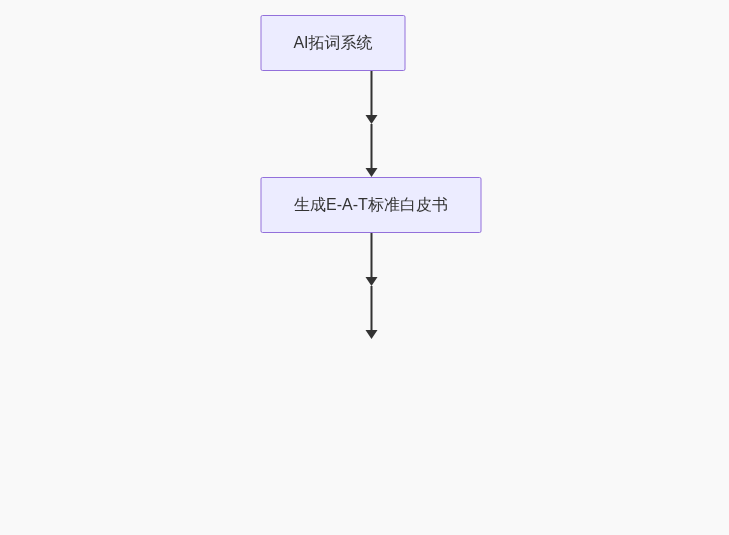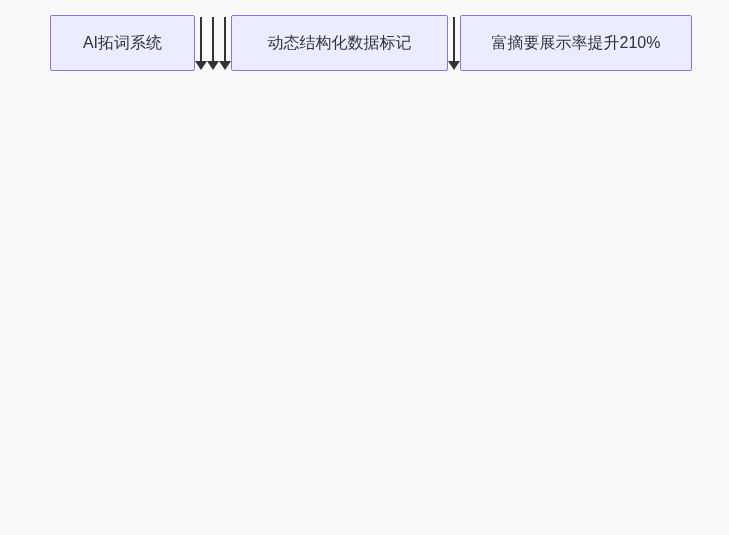--- a/index.html
+++ b/index.html
@@ -21,22 +21,21 @@
     position: relative;
     width: 729px;
     height: 535px;
   }
   .flow {
     position: absolute;
     left: 371px;
     top: 15px;
     transform: translateX(-50%);
     display: flex;
-    flex-direction: row;
-    align-items: center;
+    flex-direction: column;
   }
   .node {
     height: 56px;
     background: var(--node-fill);
     border: 1.5px solid var(--node-border);
     border-radius: 2px;
     display: flex;
     align-items: center;
     justify-content: center;
     flex: 0 0 auto;
@@ -81,33 +80,30 @@
       <div class="arrow-line"></div>
       <div class="arrow-head"></div>
     </div>
 
 
     <div class="arrow">
       <div class="arrow-line"></div>
       <div class="arrow-head"></div>
     </div>
 
-
-    <div class="arrow">
-      <div class="arrow-line"></div>
-      <div class="arrow-head"></div>
-    </div>
-
-    <div class="node" style="width:217px">
-      <span class="node-label">动态结构化数据标记</span>
+    <div class="node" style="width:221px">
+      <span class="node-label">生成E-A-T标准白皮书</span>
     </div>
 
     <div class="arrow">
       <div class="arrow-line"></div>
       <div class="arrow-head"></div>
     </div>
 
-    <div class="node" style="width:232px">
-      <span class="node-label">富摘要展示率提升210%</span>
+
+    <div class="arrow">
+      <div class="arrow-line"></div>
+      <div class="arrow-head"></div>
     </div>
+
 
   </div>
 </div>
 
 </body></html>

